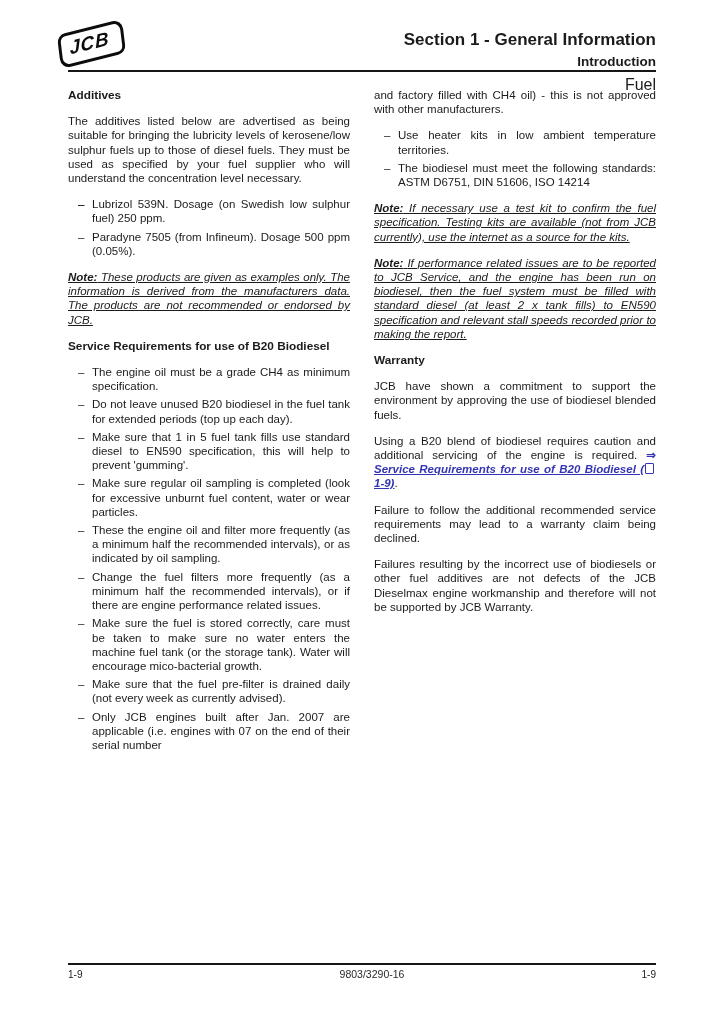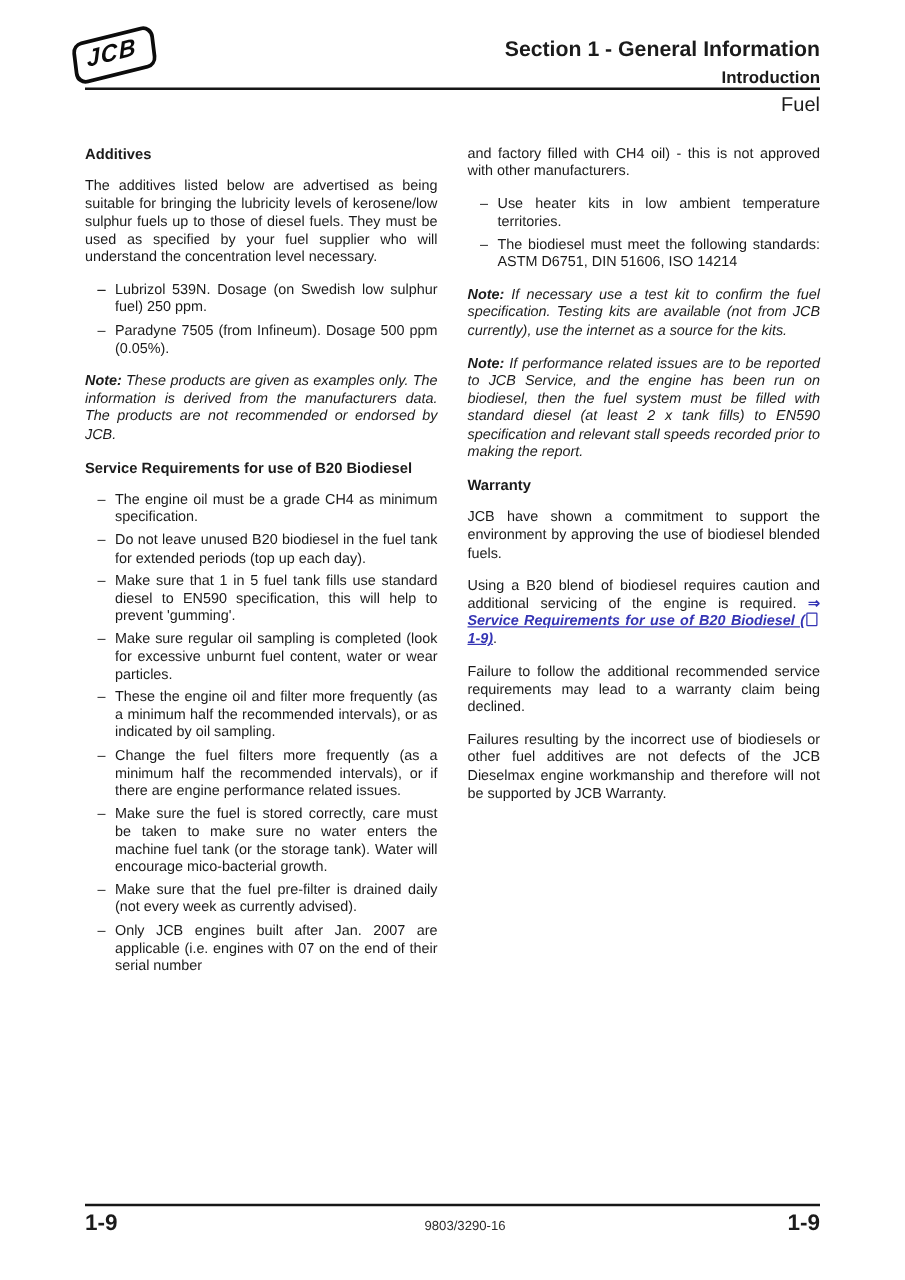--- a/index.html
+++ b/index.html
@@ -29,29 +29,29 @@
     transform:skewX(-4deg);
     color:#0c0c0c;
   }
   .titles { position:absolute; top:30px; right:68px; text-align:right; }
   .h1 { font-size:17px; font-weight:bold; line-height:19px; }
   .h2 { font-size:13.5px; font-weight:bold; line-height:16px; margin-top:5px; }
   .rule { position:absolute; top:70px; left:68px; width:588px; border-top:2px solid #161616; }
   .topic { position:absolute; top:76px; right:68px; font-size:16px;margin-left:28px; }
 
   
-  .columns { position:absolute; top:116px; left:68px; width:588px; display:flex; gap:24px;justify-content:space-between; }
+  .columns { position:absolute; top:88px; left:68px; width:588px; display:flex; gap:24px;justify-content:space-between; }
   .col { width:282px; font-size:11.5px; line-height:14.2px; text-align:justify; }
 
   .col h3 { font-size:11.8px; font-weight:bold; margin:0 0 12px 0; text-align:left; }
   .col p { margin:0 0 12px 0; }
   .col ul { list-style:none; margin:0 0 12px 0; padding:0; }
   .col li { position:relative; padding-left:24px; margin-bottom:4px; }
   .dash { position:absolute; left:10px; top:0; }
-  .note { font-style:italic; }
+  .note { font-style:italic;text-decoration:underline; }
   .note b { font-weight:bold; }
   .cont { margin-left:24px; }
 
   .xref {
     color:var(--link-color,#3434b4);
     font-weight:bold; font-style:italic;
     text-decoration:underline;
     cursor:pointer;
   }
   .arrow {
@@ -67,21 +67,21 @@
     margin:0 2px 0 1px;
     vertical-align:-1px;
   }
 
   
   .foot-rule { position:absolute; top:963px; left:68px; width:588px; border-top:2px solid #161616; }
   .foot-row {
     position:absolute; top:968px; left:68px; width:588px;
     display:flex; justify-content:space-between; align-items:baseline;
   }
-  .foot-page { font-size:18px; font-weight:bold; width:60px; }
+  .foot-page { font-size:10px; font-weight:normal; width:60px; }
   .foot-page.r { text-align:right; }
   .foot-doc { font-size:10.5px; color:#2a2a2a;padding-left:20px; }
 </style>
 </head>
 <body>
 
 <div class="page">
 
   <div class="logo-wrap">
     <span class="logo-box">

